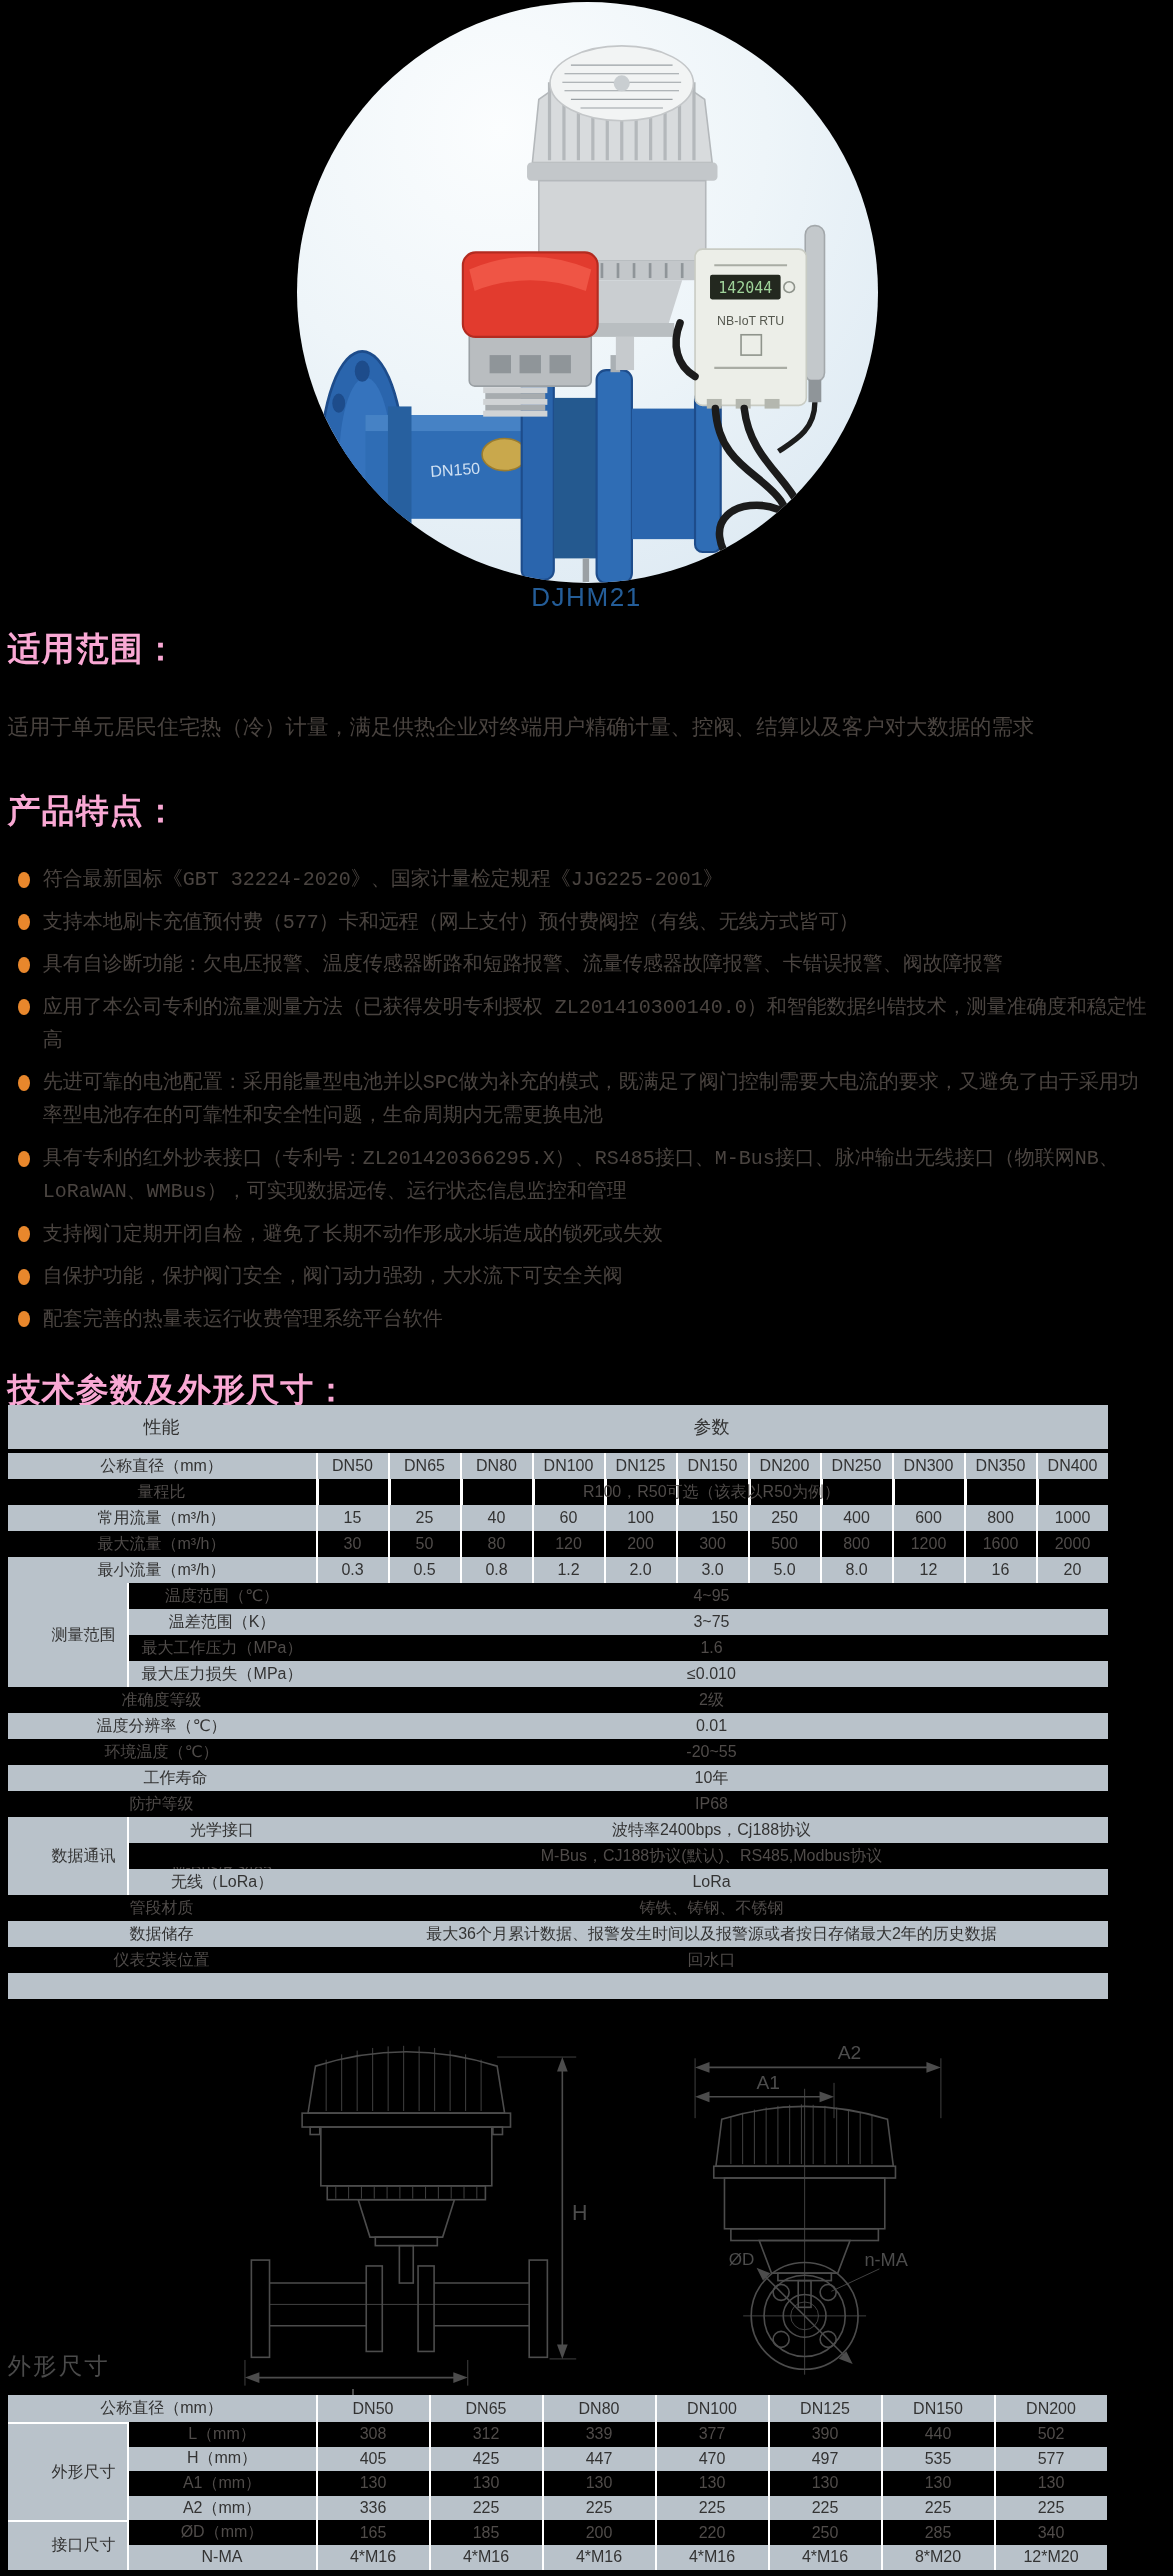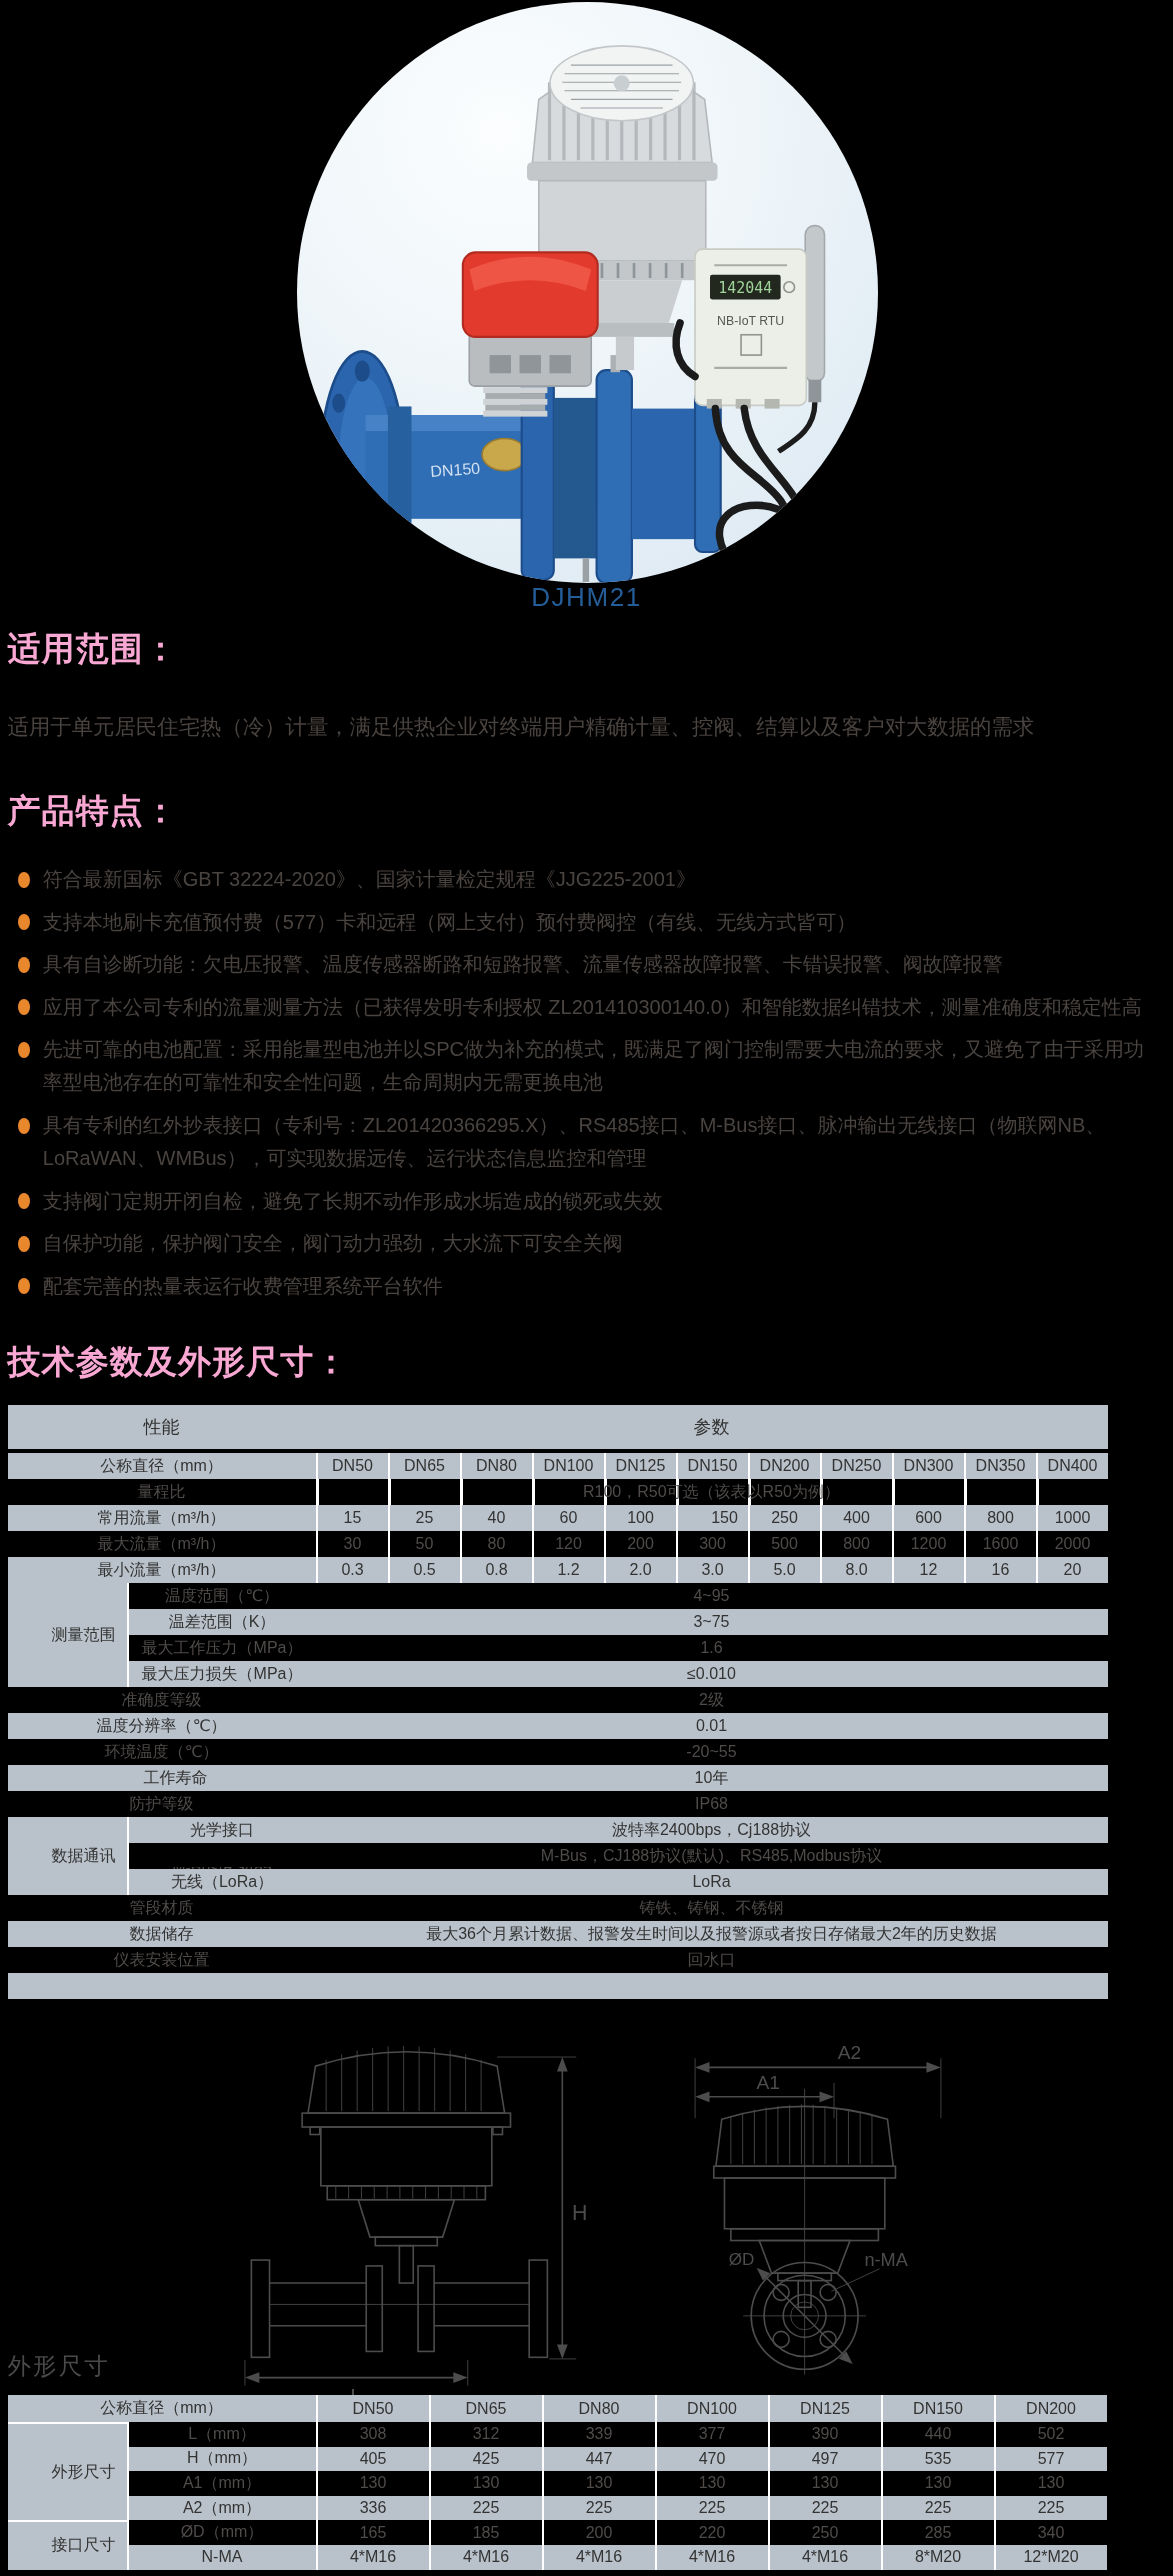--- a/index.html
+++ b/index.html
@@ -9,25 +9,25 @@
   
   #photo-circle{left:297px;top:2.1px;width:581px;height:581px;border-radius:50%;
      background:radial-gradient(circle at 35% 22%, #fbfdfe 0%, #eef5f9 45%, #d8e6f1 100%);overflow:hidden;}
   #model-title{top:582px;left:0;width:1173px;text-align:center;font-size:26px;letter-spacing:1.6px;
      color:#245d98;font-weight:500;}
   
   .h-blue{left:7.5px;font-size:33px;font-weight:bold;color:#f9a8d4;letter-spacing:1.1px;line-height:1;}
   #scope-title{top:632px;}
   #scope-text{top:714px;left:7.5px;width:1161px;font-size:21.4px;color:#4a4440;line-height:1.3;}
   #features-title{top:794px;}
-  #features-list{top:863px;left:18px;width:1145px;}
+  #features-list{top:863px;left:18px;width:1145px;font-family:Liberation Mono, monospace;}
   .feature-item{display:flex;align-items:flex-start;margin-bottom:9.6px;}
   .bullet{flex:none;width:11.8px;height:16px;border-radius:50%;background:#e8872c;margin:8.6px 13px 0 0;}
   .feature-text{font-size:20px;line-height:33px;color:#4a4440;white-space:pre-line;}
-  #specs-title{top:1345px;}
+  #specs-title{top:1373px;}
   
   #spec-table{left:7.5px;top:1405px;width:1102px;display:grid;
      grid-template-columns:121px 187px repeat(11,72px);
      grid-template-rows:44px 4.3px repeat(21,26px);}
   #dim-table{left:7.5px;top:2395px;width:1102px;display:grid;
      grid-template-columns:121px 187px repeat(7,113px);
      grid-template-rows:27px repeat(6,24.6px);}
   .cell{display:flex;align-items:center;justify-content:center;font-size:16px;overflow:hidden;}
   .c-g{background:#b9c2ca;color:#333;}
   .c-b{background:#000;color:#4f4b49;}

